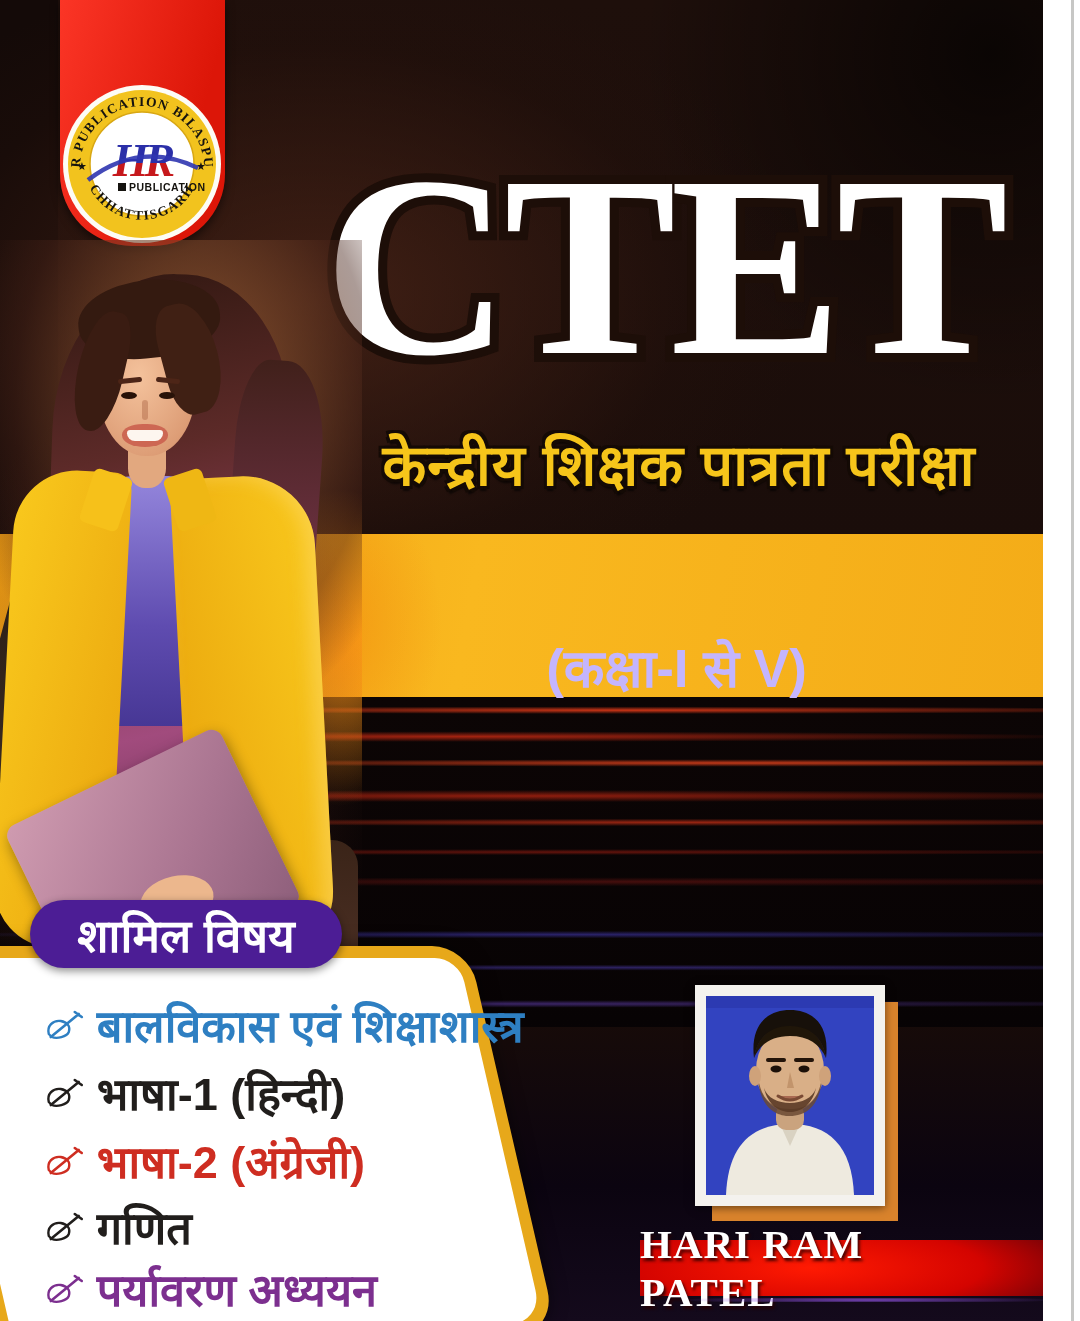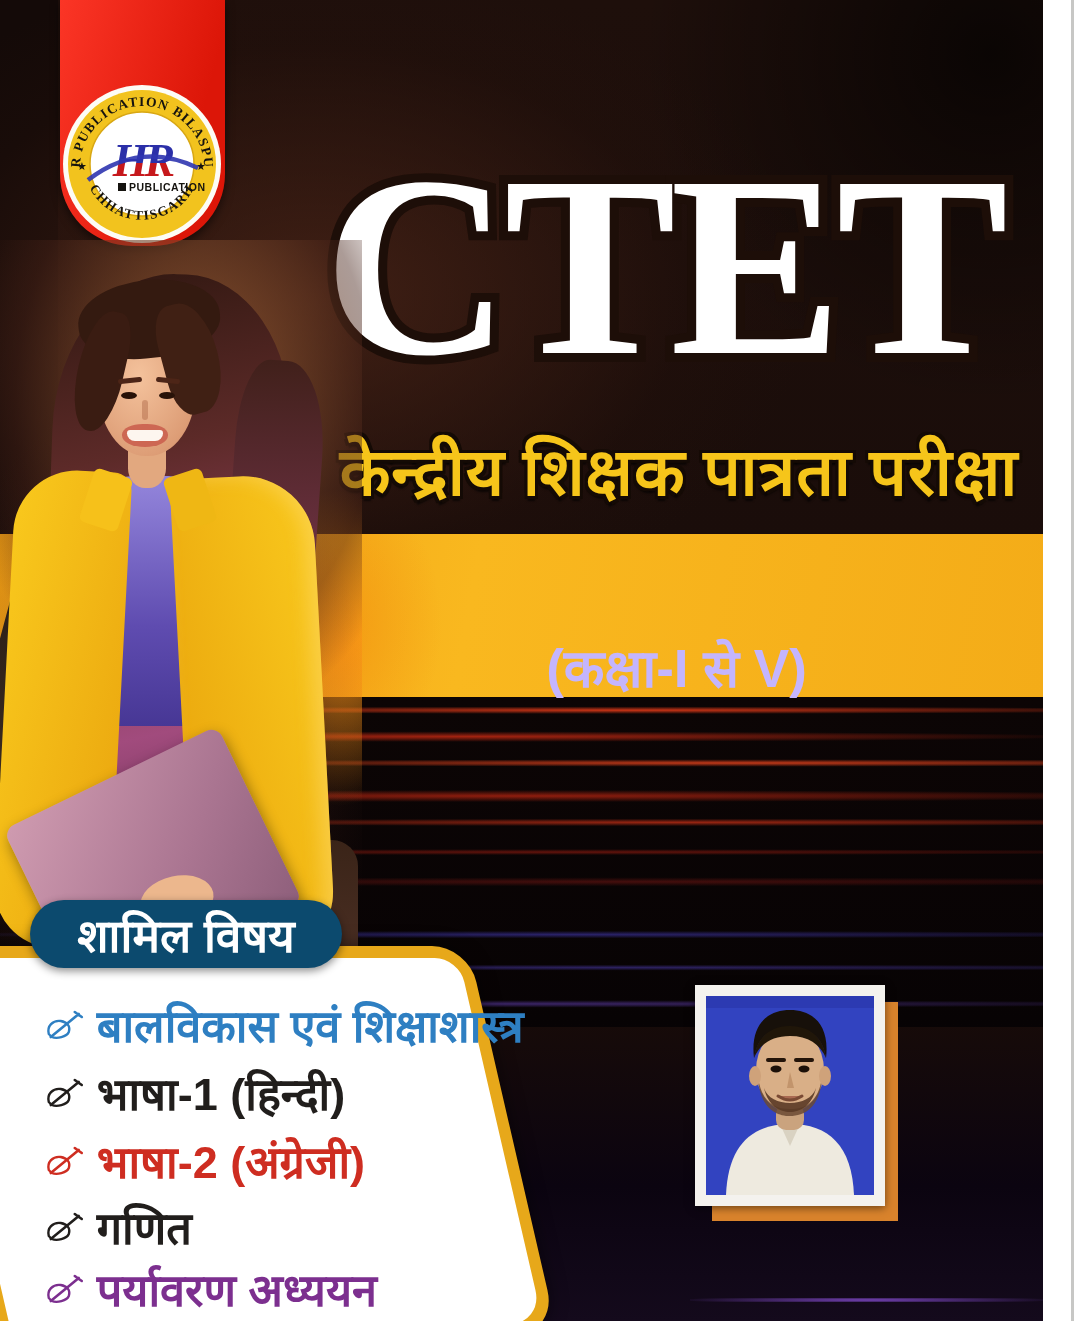--- a/index.html
+++ b/index.html
@@ -36,22 +36,22 @@
   .bottomfade{position:absolute;left:0;top:1020px;width:1043px;height:301px;
     background:linear-gradient(180deg,rgba(9,4,6,0),#0b0410 55%,#140a1c);}
   .pageedge{position:absolute;left:1071px;top:0;width:3px;height:1321px;background:#c7c7c5;}
   
   .ribbon{position:absolute;left:60px;top:0;width:165px;height:246px;border-radius:0 0 72px 72px;
     background:linear-gradient(105deg,#fb3526,#dc1608 75%);box-shadow:0 4px 10px rgba(0,0,0,.55);}
   .logo-wrap{position:absolute;left:62px;top:84px;width:160px;height:160px;}
   
   .ctet{position:absolute;left:292px;top:110px;width:742px;height:302px;}
   .subtitle{position:absolute;left:318px;top:424px;width:722px;text-align:center;
-    font-size:66px;font-weight:700;letter-spacing:1px;
-    text-shadow:3px 3px 0 #140a05,-3px 3px 0 #140a05,3px -3px 0 #140a05,-3px -3px 0 #140a05,0 5px 2px rgba(0,0,0,.6);font-family:Liberation Serif, serif;}
+    font-size:57px;font-weight:700;letter-spacing:1px;
+    text-shadow:3px 3px 0 #140a05,-3px 3px 0 #140a05,3px -3px 0 #140a05,-3px -3px 0 #140a05,0 5px 2px rgba(0,0,0,.6);}
   
   .paper-label{position:absolute;left:310px;top:541px;width:733px;text-align:center;
     font-size:76px;font-weight:700;color:#ffffff;
     text-shadow:4px 4px 0 rgba(90,40,5,.55),1px 1px 0 #8a4a08;}
   .class-range{position:absolute;left:310px;top:630px;width:733px;text-align:center;
     font-size:53px;font-weight:700;}
   
   .girl{position:absolute;left:-10px;top:240px;width:372px;height:728px;overflow:hidden;}
   .girl .backdrop{position:absolute;inset:0;
     background:
@@ -192,21 +192,21 @@
       <div class="brow" style="left:166px;top:138px;transform:rotate(6deg);"></div>
       <div class="eye" style="left:131px;top:152px;"></div>
       <div class="eye" style="left:169px;top:152px;"></div>
       <div class="nose"></div>
       <div class="lips"></div>
       <div class="teeth"></div>
       <div class="folder"></div>
       <div class="hand"></div>
     </div>
 
-    <div class="badge" style="background-color: #0c4a6e; text-align: center;">
+    <div class="badge" style="background-color: #4c1d95; text-align: center;">
       <span>शामिल विषय</span>
     </div>
 
     <div class="panel">
       <div class="panel-inner">
         <div class="subj-row" style="top: 36px; color: rgb(46, 127, 194);">
           <svg width="42" height="34" viewBox="0 0 42 34">
             <path d="M4 26 C2 18 8 12 16 13 C22 14 26 18 24 24 C22 29 12 31 7 29 Z" fill="none" stroke="currentColor" stroke-width="2.4"></path>
             <path d="M6 29 L34 6 M30 4 L37 9" fill="none" stroke="currentColor" stroke-width="2.6" stroke-linecap="round"></path>
           </svg>
@@ -270,17 +270,20 @@
           <rect x="88" y="62" width="20" height="4" rx="2" fill="#241409"></rect>
           <ellipse cx="70" cy="73" rx="5.5" ry="3.4" fill="#1c1008"></ellipse>
           <ellipse cx="98" cy="73" rx="5.5" ry="3.4" fill="#1c1008"></ellipse>
 
           <path d="M84 76 L81 92 L88 92 Z" fill="#c2946c"></path>
           <path d="M72 100 Q84 108 96 100" stroke="#7a4a34" stroke-width="3" fill="#a96a52" stroke-linecap="round"></path>
         </svg>
       </div>
     </div>
 
+    <div class="name-band">
+      <span>HARI RAM PATEL</span>
+    </div>
     <div class="purple-line"></div>
   </div>
 
   <div class="pageedge"></div>
 </div>
 
 </body></html>

